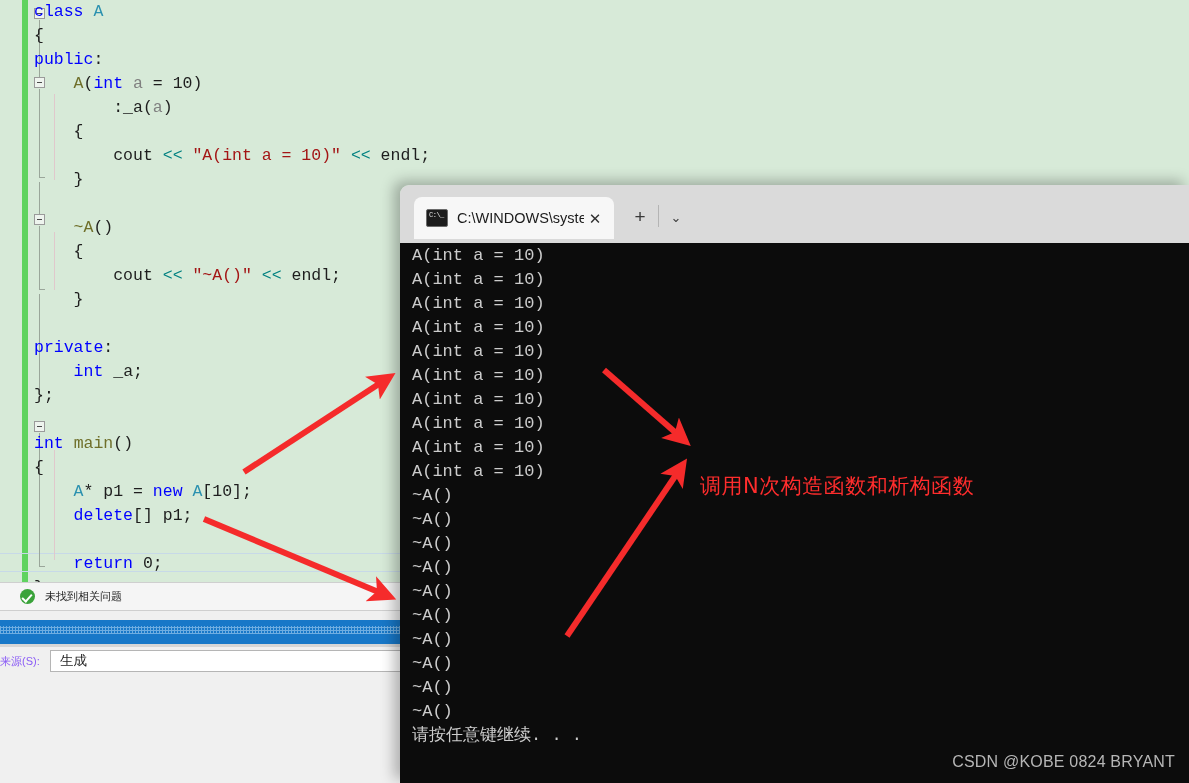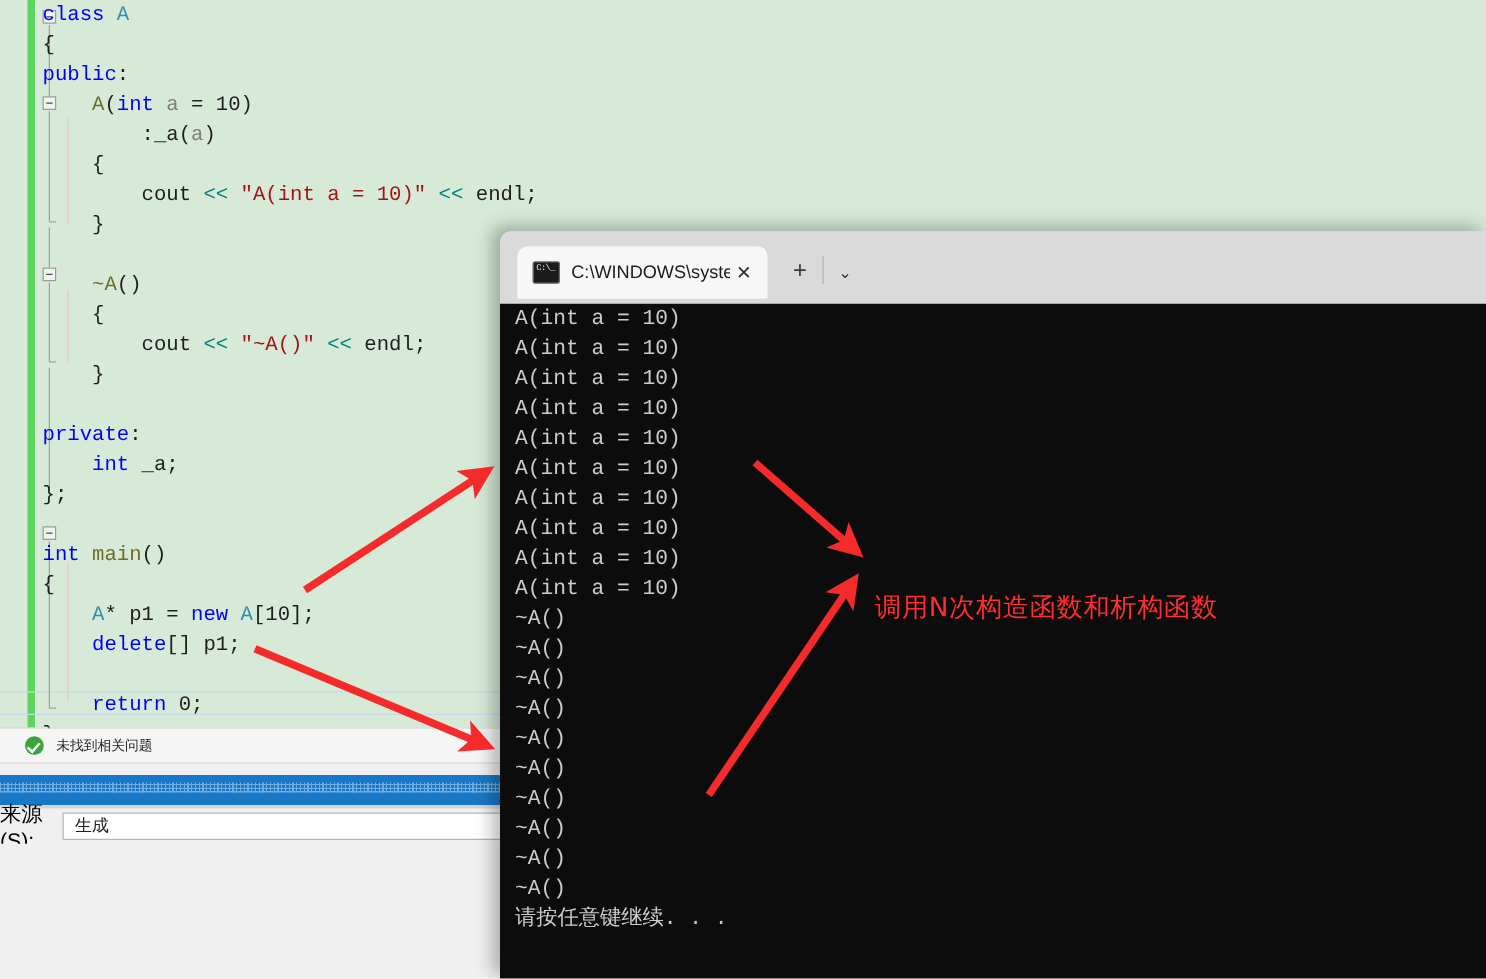--- a/index.html
+++ b/index.html
@@ -103,21 +103,21 @@
       repeating-linear-gradient(0deg,#7fb8e6 0 1px,transparent 1px 3px);
     opacity:.85;
   }
   #vs-blue-shadow { position:absolute; left:0; top:644px; width:1189px; height:3px; background:#d6d6d6; }
 
   #vs-source-row {
     position:absolute; left:0; top:647px; width:1189px; height:28px;
     background:#f0f0f0; display:flex; align-items:center;
   }
   #vs-source-row .src-label {
-    font-size:17px; color:#000000; padding-left:0px; width:48px;
+    font-size:11px; color:#8b5cf6; padding-left:0px; width:48px;
   }
   #vs-source-row .src-combo {
     margin-left:2px; height:22px; width:1130px;
     background:#ffffff; border:1px solid #b5b5b5;
     display:flex; align-items:center; padding-left:9px;
     font-size:13.5px; color:#1e1e1e;
   }
   #vs-bottom-fill {
     position:absolute; left:0; top:675px; width:1189px; height:108px;
     background:#f0f0f0;
@@ -268,20 +268,21 @@
       <span class="tab-title">C:\WINDOWS\system32\cmd.</span>
       <span id="term-tab-close">✕</span>
     </div>
     <div id="term-newtab">+</div>
     <div id="term-tabsep"></div>
     <div id="term-dropdown">⌄</div>
   </div>
 
   <div id="term-body">
     <div id="term-text"><div>A(int a = 10)</div><div>A(int a = 10)</div><div>A(int a = 10)</div><div>A(int a = 10)</div><div>A(int a = 10)</div><div>A(int a = 10)</div><div>A(int a = 10)</div><div>A(int a = 10)</div><div>A(int a = 10)</div><div>A(int a = 10)</div><div>~A()</div><div>~A()</div><div>~A()</div><div>~A()</div><div>~A()</div><div>~A()</div><div>~A()</div><div>~A()</div><div>~A()</div><div>~A()</div><div>请按任意键继续. . .</div></div>
+    <div id="term-watermark">CSDN @KOBE 0824 BRYANT</div>
   </div>
 </div>
 
 <svg id="anno-svg" viewBox="0 0 1189 783">
   <defs>
     <marker id="ah" markerWidth="5" markerHeight="5" refX="3.1" refY="2.5" orient="auto" markerUnits="strokeWidth">
       <path d="M0,0.25 L4.6,2.5 L0,4.75 L1.1,2.5 Z" fill="#f52b2b"></path>
     </marker>
   </defs>
 

